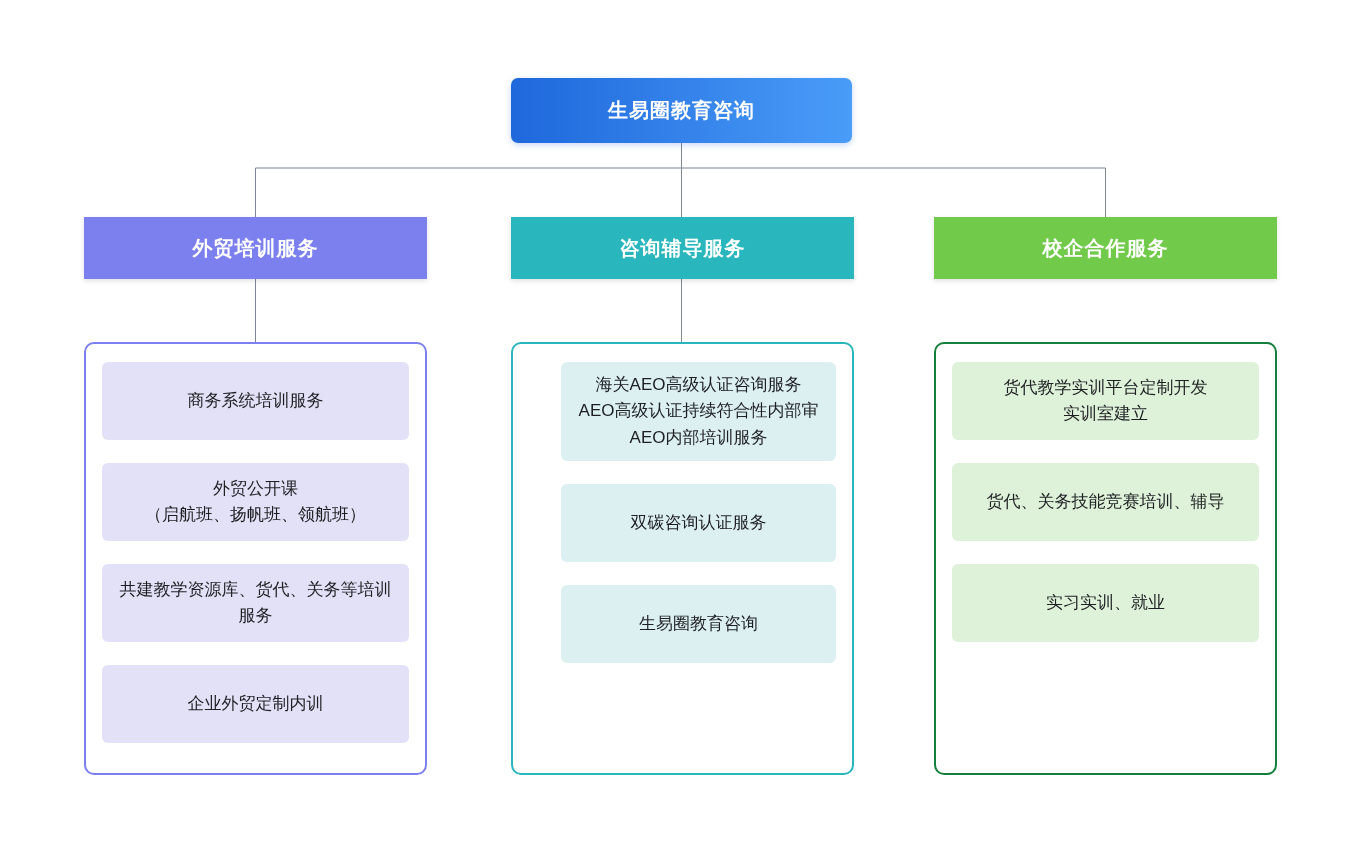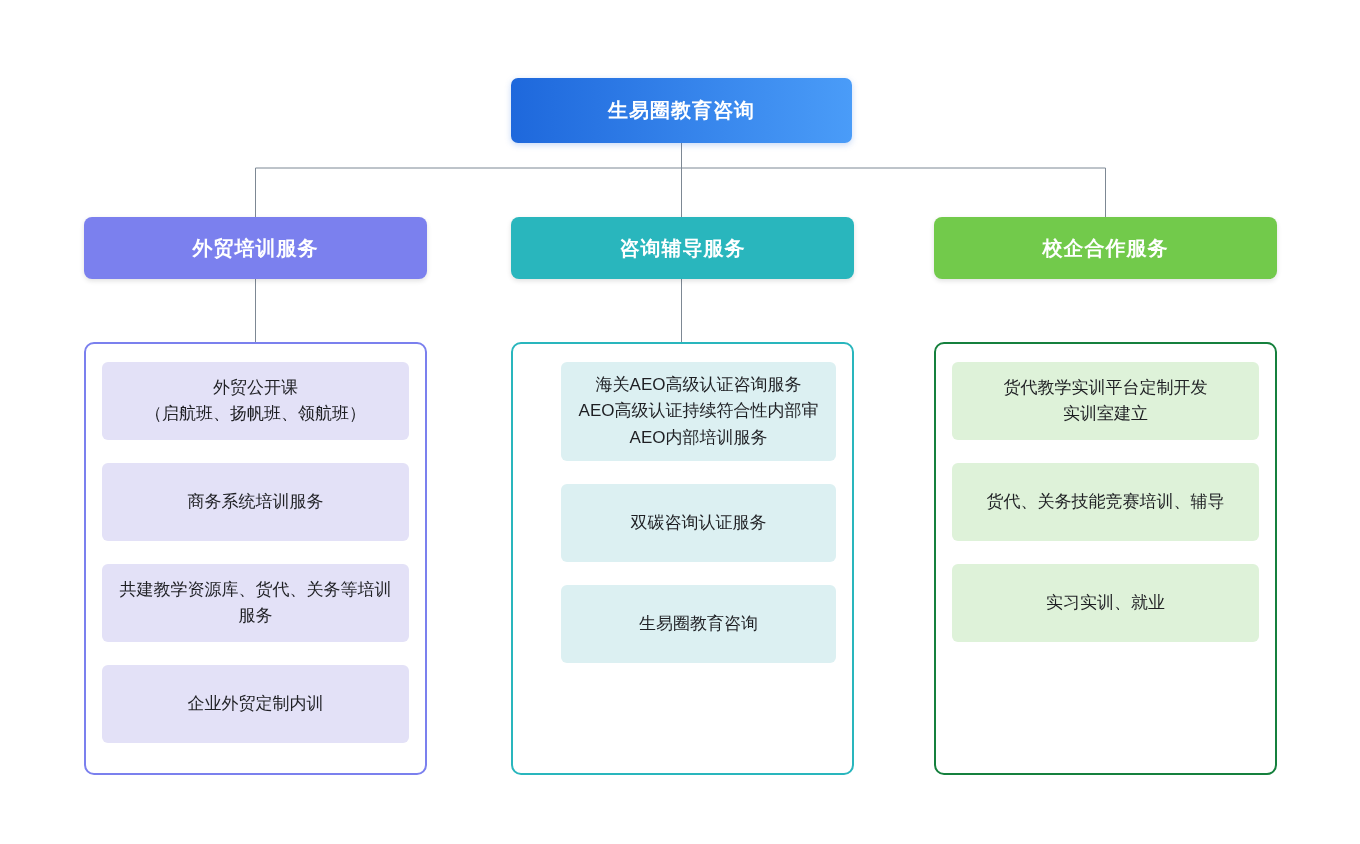--- a/index.html
+++ b/index.html
@@ -23,21 +23,21 @@
     left: 511px; top: 55px; width: 341px; height: 65px;
     border-radius: 7px;
     background: linear-gradient(90deg, #1e68dc 0%, #4a9cf8 100%);
     color: #ffffff; font-size: 20px; font-weight: bold;
     letter-spacing: 1px;
     box-shadow: 0 2px 6px rgba(30, 104, 220, 0.25);
     margin-top: 23px;
   }
   .branch-header {
     top: 217px; width: 343px; height: 62px;
-    border-radius: 8px;
+    border-radius: 0;
     color: #ffffff; font-size: 20px; font-weight: bold;
     letter-spacing: 1px;
     box-shadow: 0 2px 5px rgba(0,0,0,0.12);
   }
   .branch-header.b0 { left: 84px;  background: #7b80ee; }
   .branch-header.b1 { left: 511px; background: #29b6bd; }
   .branch-header.b2 { left: 934px; background: #72ca4b; }
 
   .branch-container {
     position: absolute;
@@ -95,23 +95,23 @@
     <span>外贸培训服务</span>
   </div>
   <div class="node branch-header b2">
     <span>校企合作服务</span>
   </div>
   <div class="node branch-header b1">
     <span>咨询辅导服务</span>
   </div>
 
   <div class="branch-container b0">
+    <div class="service-item">商务系统培训服务</div>
     <div class="service-item">外贸公开课
 （启航班、扬帆班、领航班）</div>
-    <div class="service-item">商务系统培训服务</div>
     <div class="service-item">共建教学资源库、货代、关务等培训服务</div>
     <div class="service-item">企业外贸定制内训</div>
   </div>
 
   <div class="branch-container b1">
     <div class="service-item">海关AEO高级认证咨询服务
 AEO高级认证持续符合性内部审
 AEO内部培训服务</div>
     <div class="service-item">双碳咨询认证服务</div>
     <div class="service-item">生易圈教育咨询</div>

